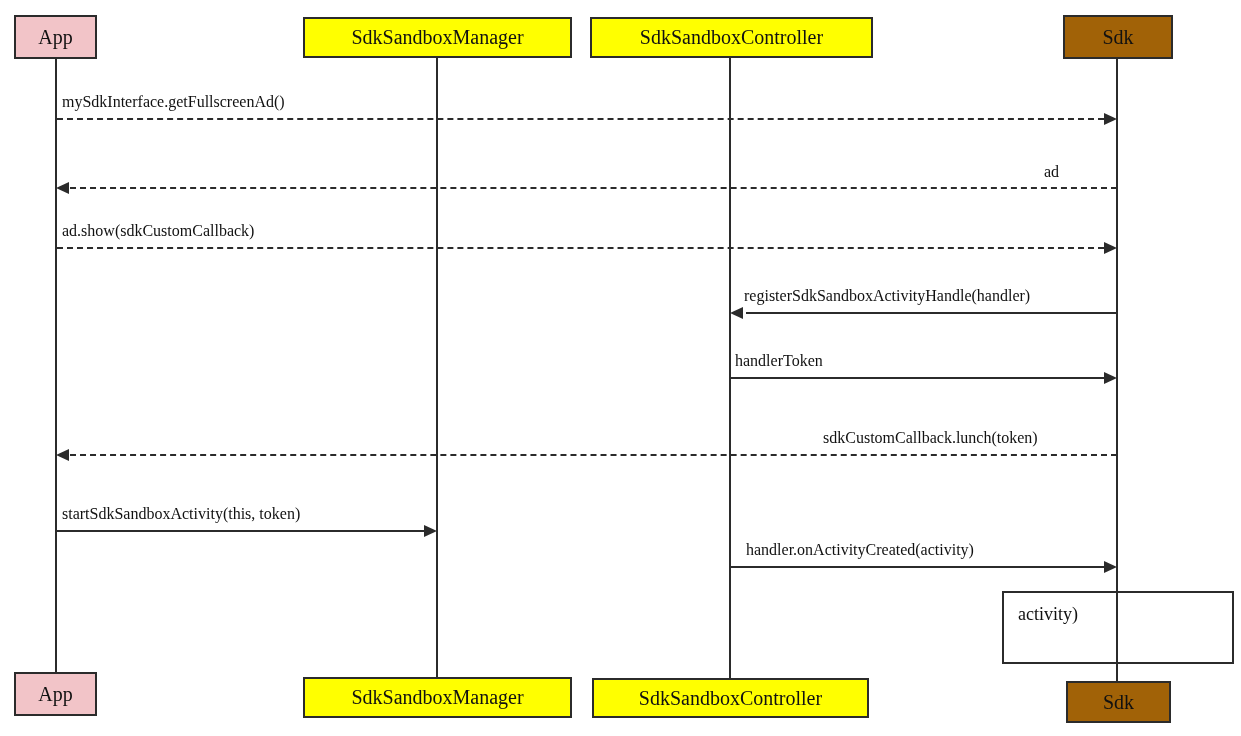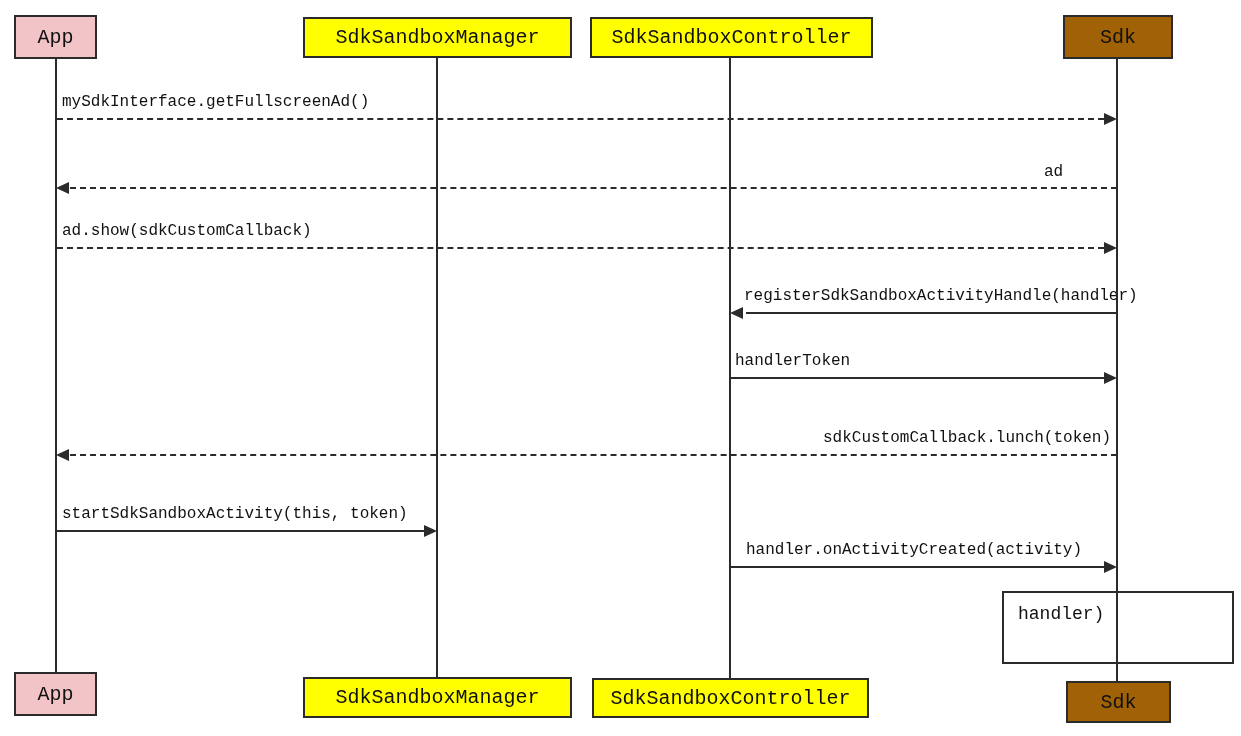--- a/index.html
+++ b/index.html
@@ -1,18 +1,18 @@
 <!DOCTYPE html>
 <html><head>
 <meta charset="utf-8">
 <style>
   html,body{margin:0;padding:0;background:#ffffff;}
   #canvas{
     position:relative;width:1241px;height:736px;background:#ffffff;overflow:hidden;
-    font-family:Liberation Mono, monospace;color:#111;
+    font-family:Liberation Serif, serif;color:#111;
   }
   .actor-box{
     position:absolute;box-sizing:border-box;border:2px solid #2b2b2b;
     display:flex;align-items:center;justify-content:center;
     font-size:20px;color:#111;z-index:4;background:#fff;
   }
   .fill-pink{background:#f2c4c8;}
   .fill-yellow{background:#ffff00;}
   .fill-green{background:#a16207;}
   .lifeline{position:absolute;width:2px;background:#2b2b2b;z-index:3;}
@@ -106,16 +106,16 @@
     <div class="arrow right" style="left:424px;top:525px;"></div>
   </div>
 
   <div>
     <div class="msg-label" style="left:746px;top:541px;">handler.onActivityCreated(activity)</div>
     <div class="msg-line" style="left:730px;top:566px;width:374px;"></div>
     <div class="arrow right" style="left:1104px;top:561px;"></div>
   </div>
 
   <div class="note-box">
-    <div>handler)</div>
+    <div>activity)</div>
   </div>
 
 </div>
 
 </body></html>

